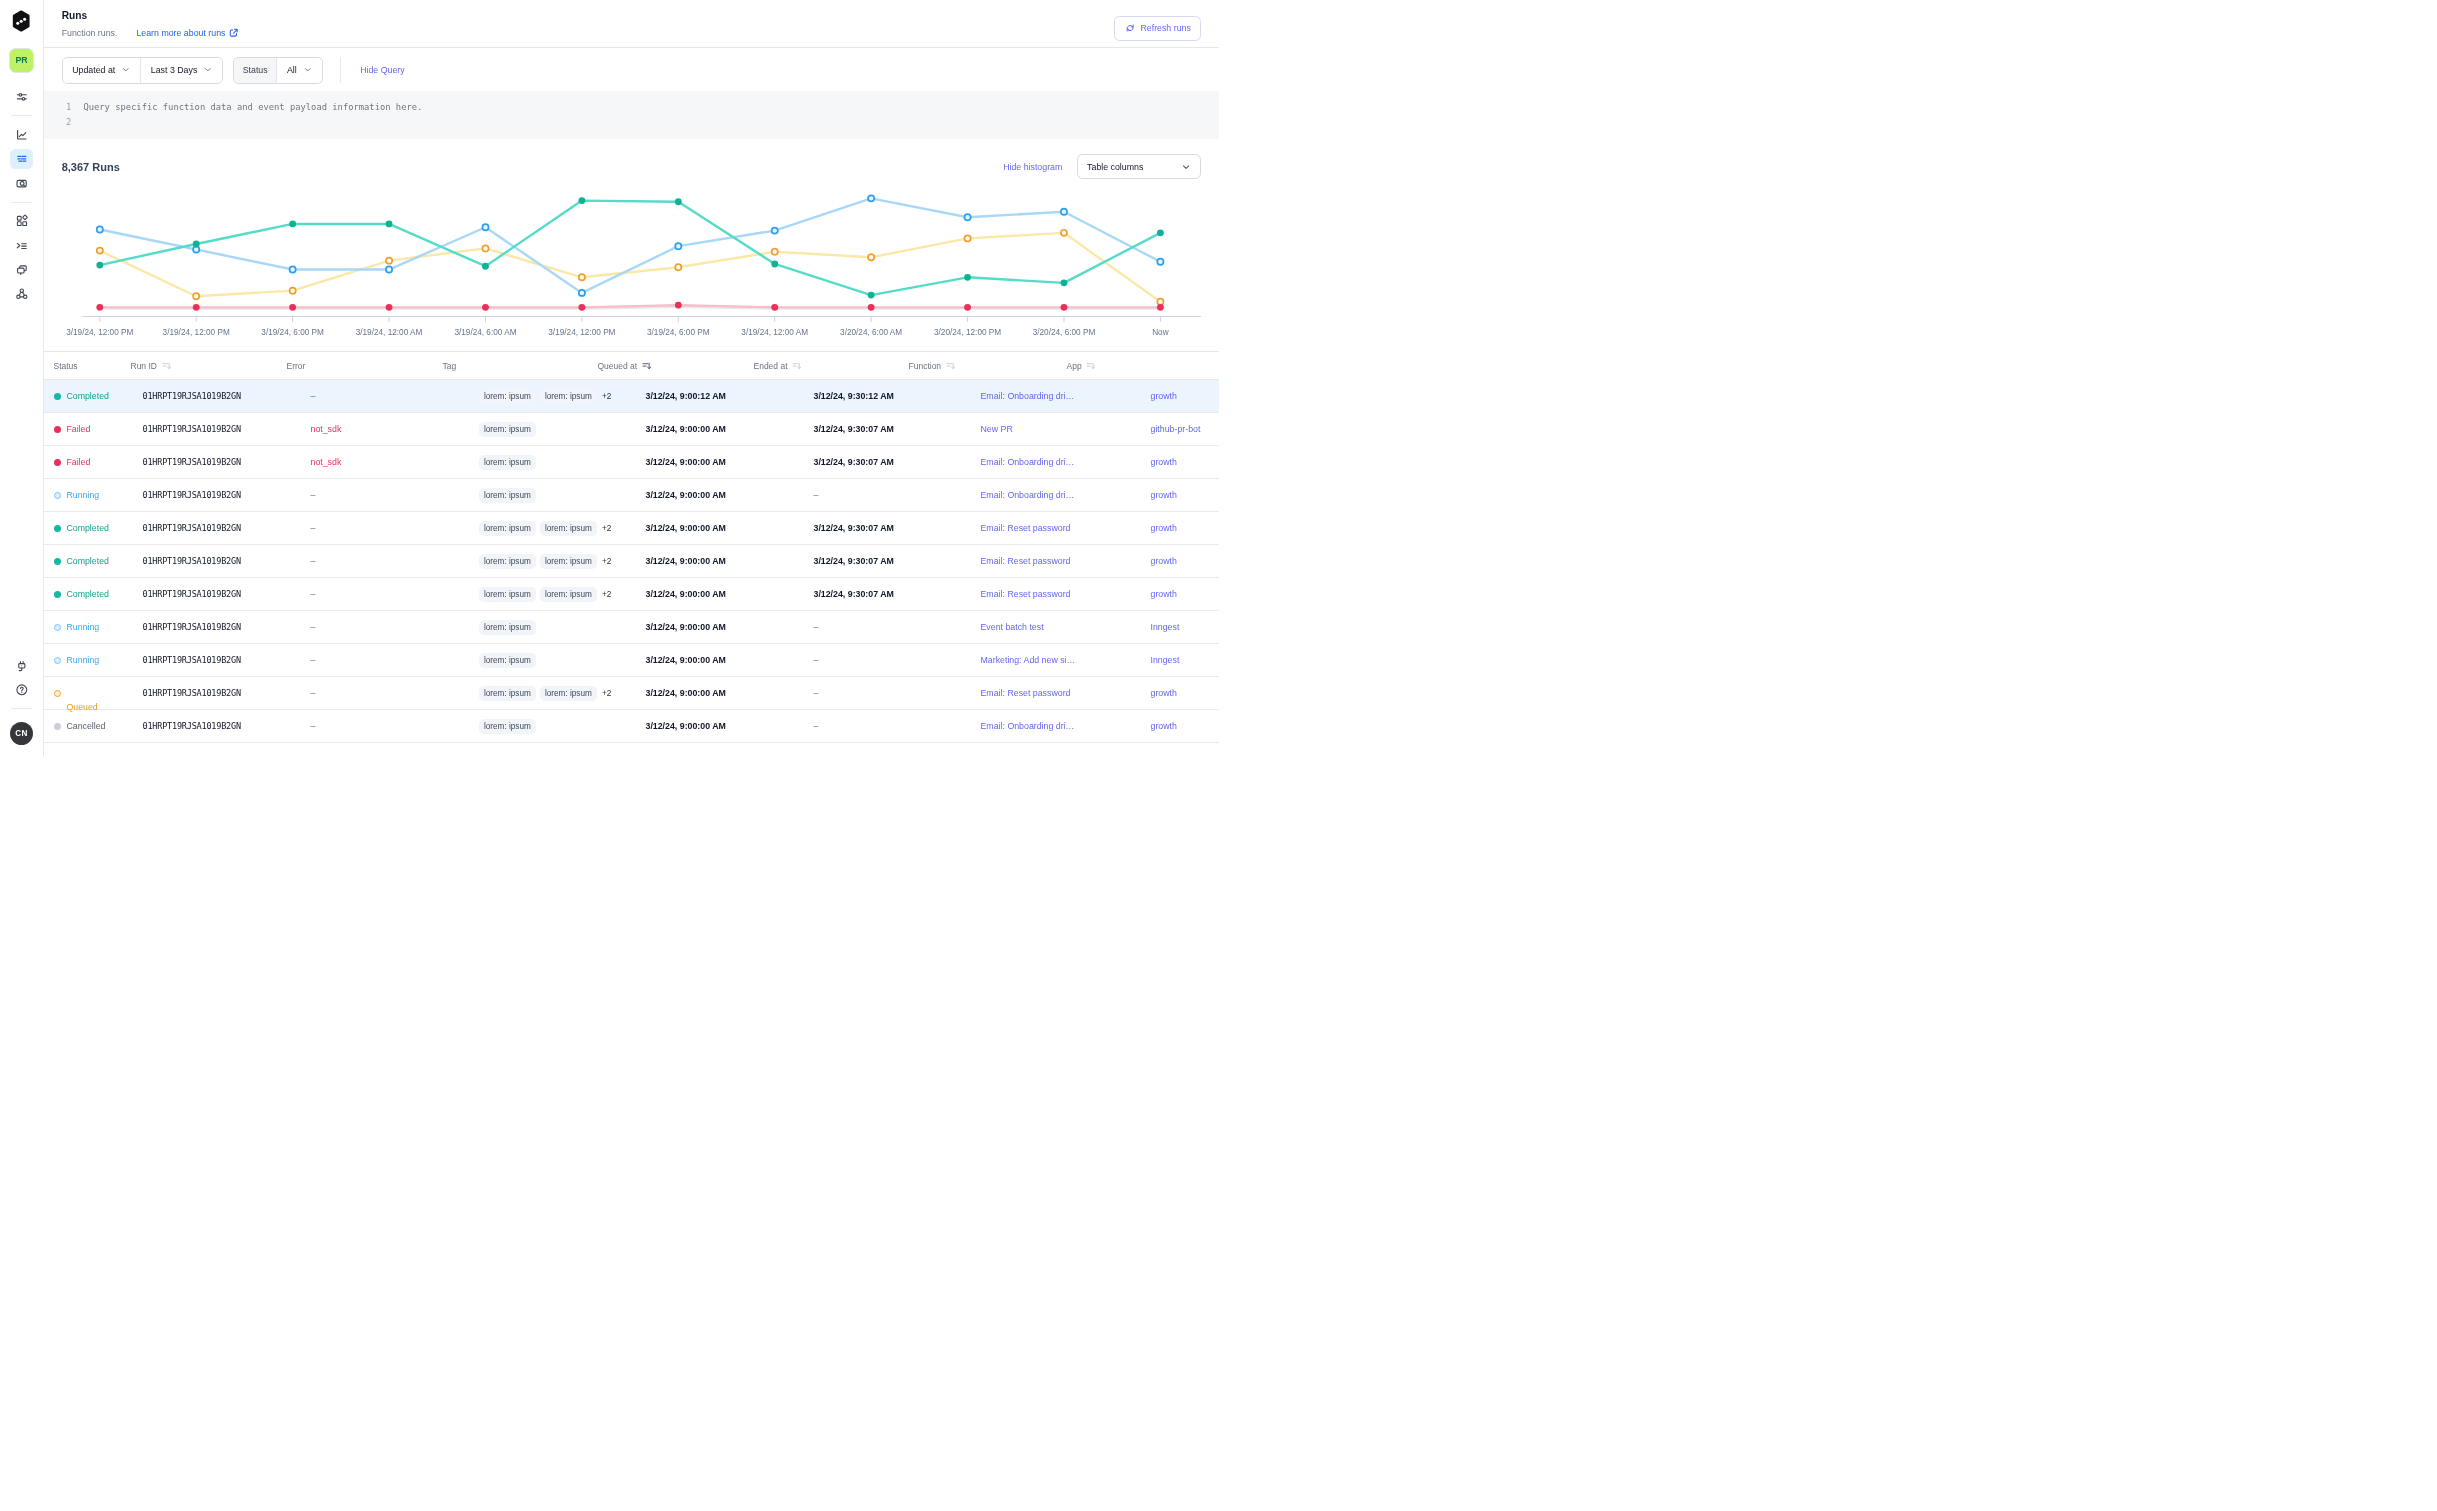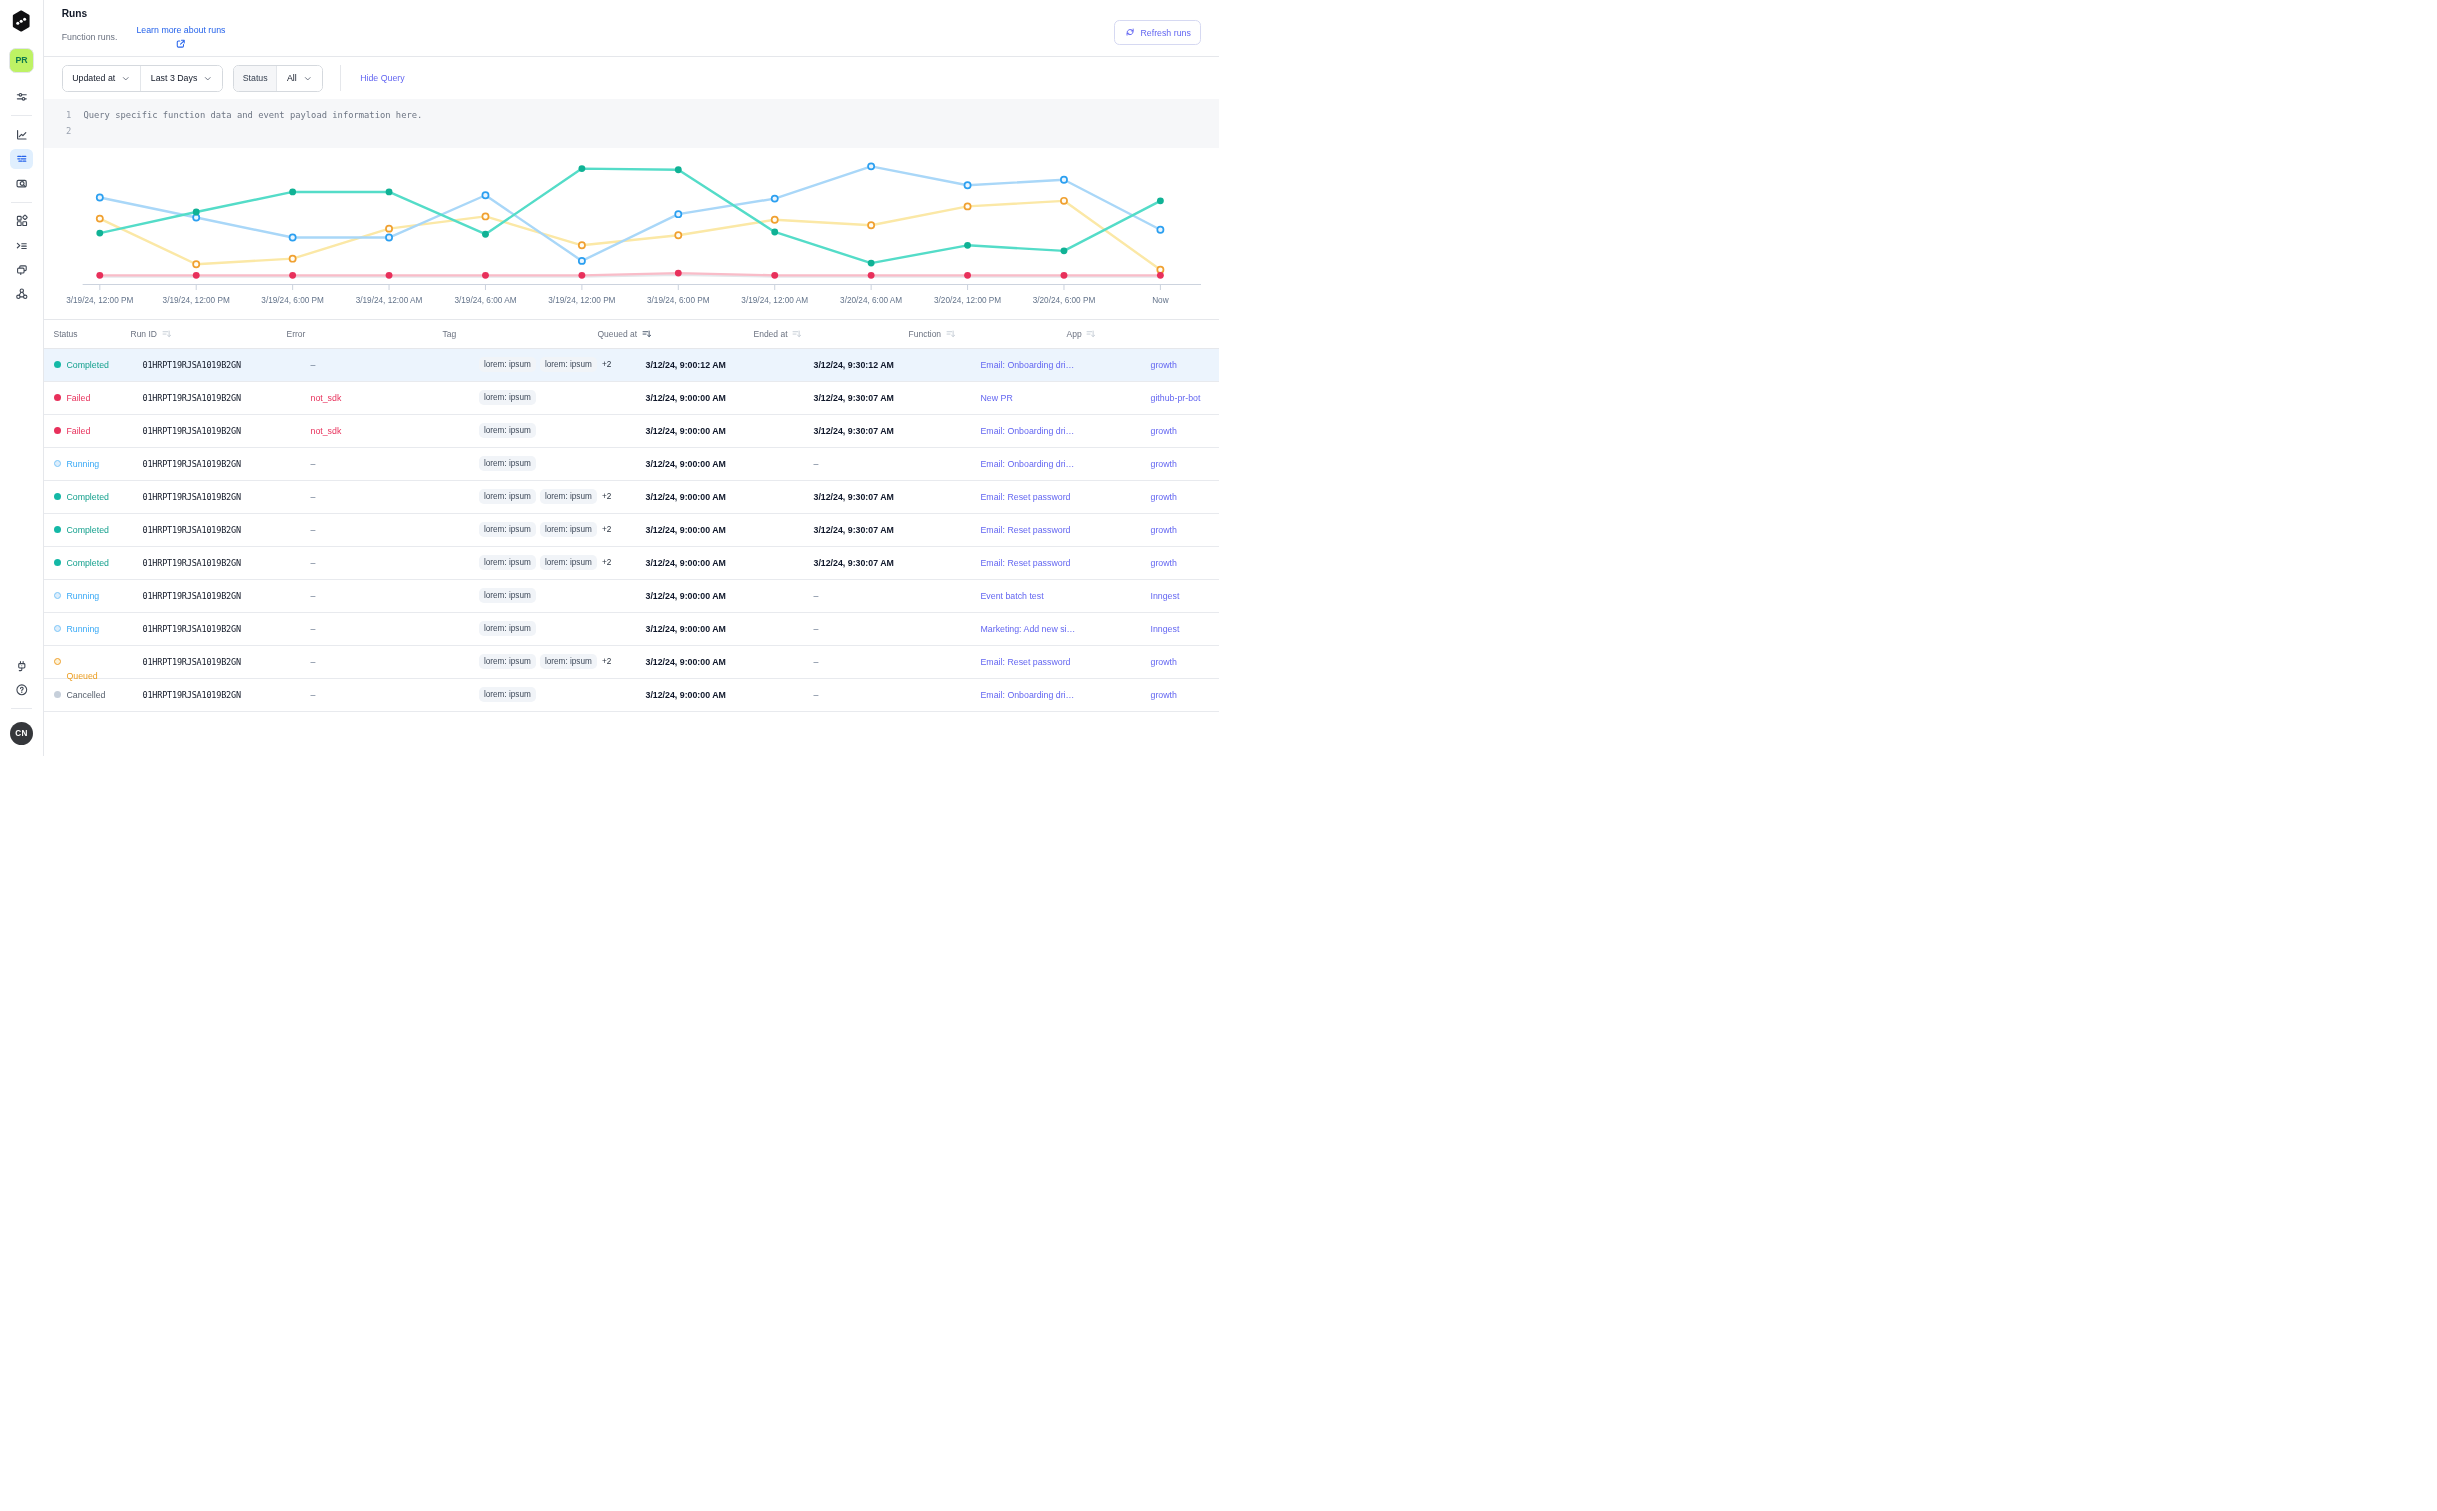--- a/index.html
+++ b/index.html
@@ -25,21 +25,21 @@
     letter-spacing:0.3px; margin-top:6.8px; cursor:pointer; }
 
   
   .main { flex:1; display:flex; flex-direction:column; min-width:0; }
 
   .page-header { display:flex; justify-content:space-between; align-items:center;
     padding:8.2px 17.7px 6.8px; border-bottom:0.7px solid #e5e7eb; }
   .page-title { font-size:10.2px; font-weight:700; color:#111827; margin-bottom:6px; }
   .page-sub { font-size:8.8px; color:#6b7280; display:flex; align-items:center; gap:19px; }
   .learn-link { color:var(--blue-link,#2563eb); text-decoration:none; display:inline-flex;
-    align-items:center; gap:2.7px; cursor:pointer;flex-direction:column; }
+    align-items:center; gap:2.7px; cursor:pointer; }
   .btn-refresh { display:flex; align-items:center; gap:5.4px; border:0.7px solid #d6d9f2;
     background:#fff; color:var(--accent,#6366f1); font-size:8.8px; font-weight:500;
     border-radius:5.4px; padding:6.1px 9.5px; cursor:pointer;margin-top:8px; }
 
   .filter-row { display:flex; align-items:center; gap:9.5px; padding:8.2px 17.7px 7.5px; }
   .pill-group { display:flex; align-items:stretch; border:0.7px solid #d5d9de; border-radius:5.4px;
     overflow:hidden; background:#fff; height:27px; }
   .pill { display:flex; align-items:center; gap:6.1px; padding:0 9.5px; font-size:8.8px;
     color:#111827; cursor:pointer; background:#fff; border:none; }
   .pill + .pill { border-left:0.7px solid #e3e6ea; }
@@ -262,20 +262,34 @@
     <div class="query-box">
       <div class="q-line">
         <span class="q-num">1</span>
         <span class="q-text">Query specific function data and event payload information here.</span>
       </div>
       <div class="q-line">
         <span class="q-num">2</span>
       </div>
     </div>
 
+    <div class="results-bar">
+      <div class="runs-count">8,367 Runs</div>
+      <div class="results-right">
+        <a class="hide-hist">Hide histogram</a>
+        <div class="cols-select">
+          <span>Table columns</span>
+          <span class="chev">
+            <svg width="10.2" height="10.2" viewBox="0 0 16 16" fill="none" stroke="currentColor" stroke-width="1.6" stroke-linecap="round" stroke-linejoin="round">
+                <path d="M4 6l4 4 4-4"></path>
+              </svg>
+          </span>
+        </div>
+      </div>
+    </div>
 
     <div class="chart-wrap">
       <svg id="histogram-svg" viewBox="0 0 1660 228">
           <line x1="30" y1="190" x2="1660" y2="190" stroke="#ccd3de" stroke-width="1.5"></line>
           <line x1="55" y1="190" x2="55" y2="198" stroke="#ccd3de" stroke-width="1.5"></line>
           <line x1="195.45454545454547" y1="190" x2="195.45454545454547" y2="198" stroke="#ccd3de" stroke-width="1.5"></line>
           <line x1="335.90909090909093" y1="190" x2="335.90909090909093" y2="198" stroke="#ccd3de" stroke-width="1.5"></line>
           <line x1="476.3636363636364" y1="190" x2="476.3636363636364" y2="198" stroke="#ccd3de" stroke-width="1.5"></line>
           <line x1="616.8181818181819" y1="190" x2="616.8181818181819" y2="198" stroke="#ccd3de" stroke-width="1.5"></line>
           <line x1="757.2727272727273" y1="190" x2="757.2727272727273" y2="198" stroke="#ccd3de" stroke-width="1.5"></line>

